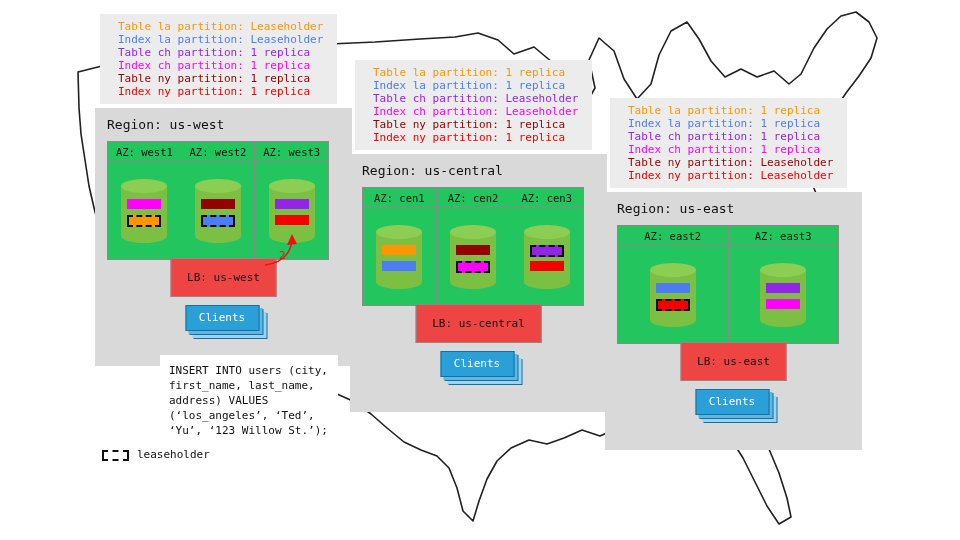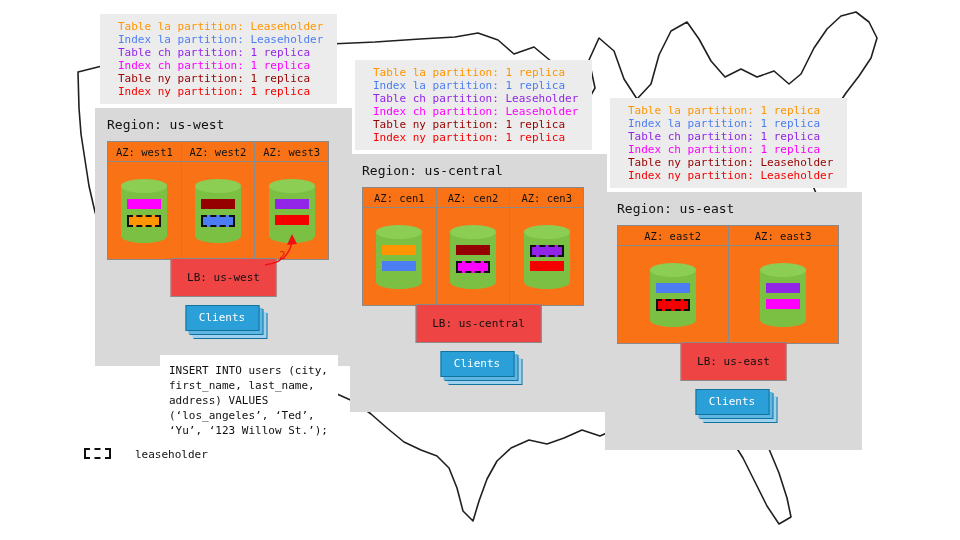--- a/index.html
+++ b/index.html
@@ -12,21 +12,21 @@
   .region-wrap { position:absolute; z-index:1; }
 
   .legend-box { position:absolute; left:5px; top:0; width:237px; padding:6px 18px;
                 background:#ececec; }
   .legend-line { font-size:11px; line-height:13px; white-space:pre; }
 
   .panel { position:absolute; left:0; top:94px; width:257px; height:258px; background:#d9d9d9; }
   .panel-title { position:absolute; left:12px; top:9px; font-size:13px; color:#111; }
 
   .az-wrap { position:absolute; left:12px; top:33px; width:222px; height:119px;
-             display:flex; background:#f97316; border:1px solid #8a8a8a; }
+             display:flex; background:#22c55e; border:1px solid #8a8a8a; }
   .az-col { flex:1; display:flex; flex-direction:column; border-right:1px solid #8a8a8a; min-width:0; }
   .az-col:last-child { border-right:none; }
   .az-head { height:20px; line-height:20px; text-align:center; font-size:10.5px;
              border-bottom:1px solid #8a8a8a; color:#111; white-space:nowrap; }
   .cyl-area { flex:1; display:flex; align-items:center; justify-content:center; }
 
   .cyl { position:relative; width:46px; height:50px; background:#7bc043; }
   .cyl::before { content:""; position:absolute; left:0; top:-7px; width:46px; height:14px;
                  border-radius:50%; background:#8ccd54; }
   .cyl::after  { content:""; position:absolute; left:0; bottom:-7px; width:46px; height:14px;
@@ -43,22 +43,22 @@
                  color:#fff; font-size:11px; background:#2b9fd8; border:1px solid #13719e;
                  box-shadow: 3px 3px 0 0 #5fb6e2, 4px 4px 0 0 #13719e,
                              7px 7px 0 0 #9ed2ee, 8px 8px 0 0 #13719e; }
 
   .panel-svg { position:absolute; left:0; top:0; pointer-events:none; z-index:3; }
 
   .sql-box { position:absolute; left:160px; top:355px; width:178px; z-index:2;
              background:#fff; padding:8px 9px; }
   .sql-line { font-size:11px; line-height:15px; color:#101010; white-space:pre; }
 
-  .lh-key { position:absolute; left:84px; top:448px; z-index:1;
-            display:flex; align-items:flex-start; gap:24px; }
+  .lh-key { position:absolute; left:102px; top:448px; z-index:1;
+            display:flex; align-items:flex-end; gap:8px; }
   .lh-swatch { width:27px; height:11px; border:2px dashed #101010; background:#fff; }
   .lh-label { font-size:11px; color:#111; }
 </style>
 </head>
 <body>
 
 <div id="stage">
 
   <svg id="us-map" width="960" height="540" viewBox="0 0 960 540">
     <path d="M 78 72 L 110 64 L 150 59 L 195 54 L 240 50 L 285 47 L 330 44 L 375 42 L 420 39 L 455 37

